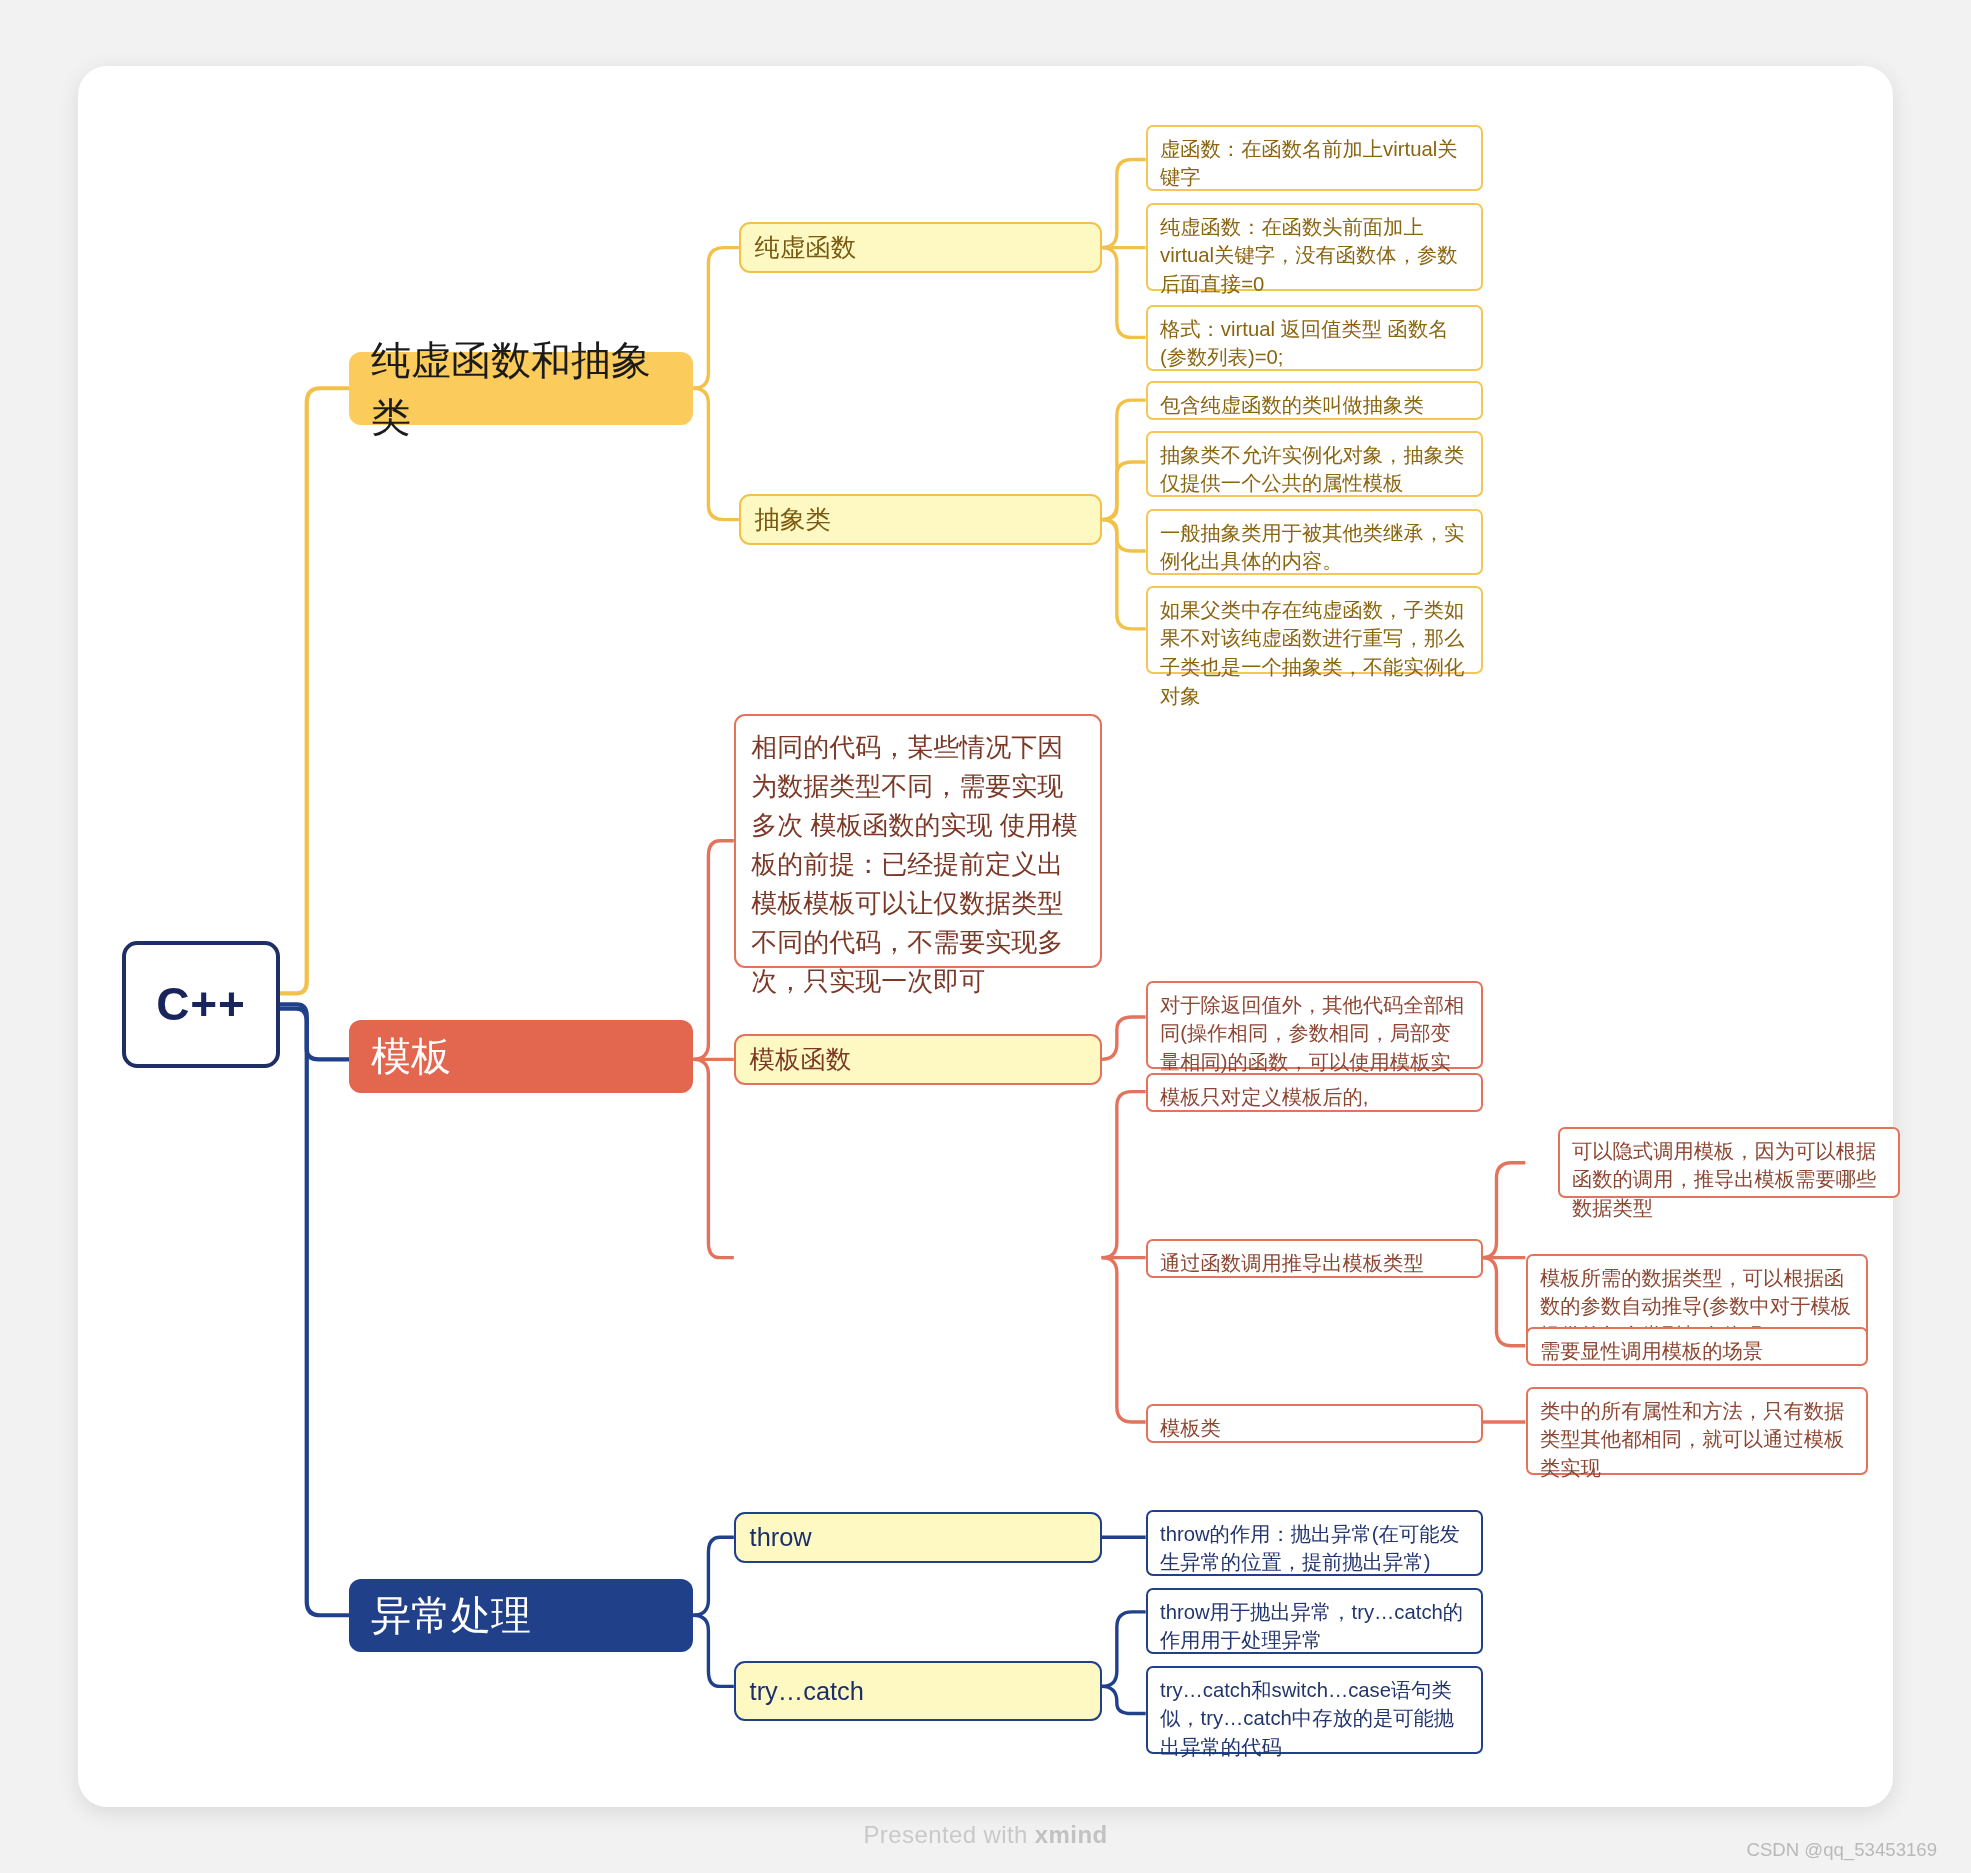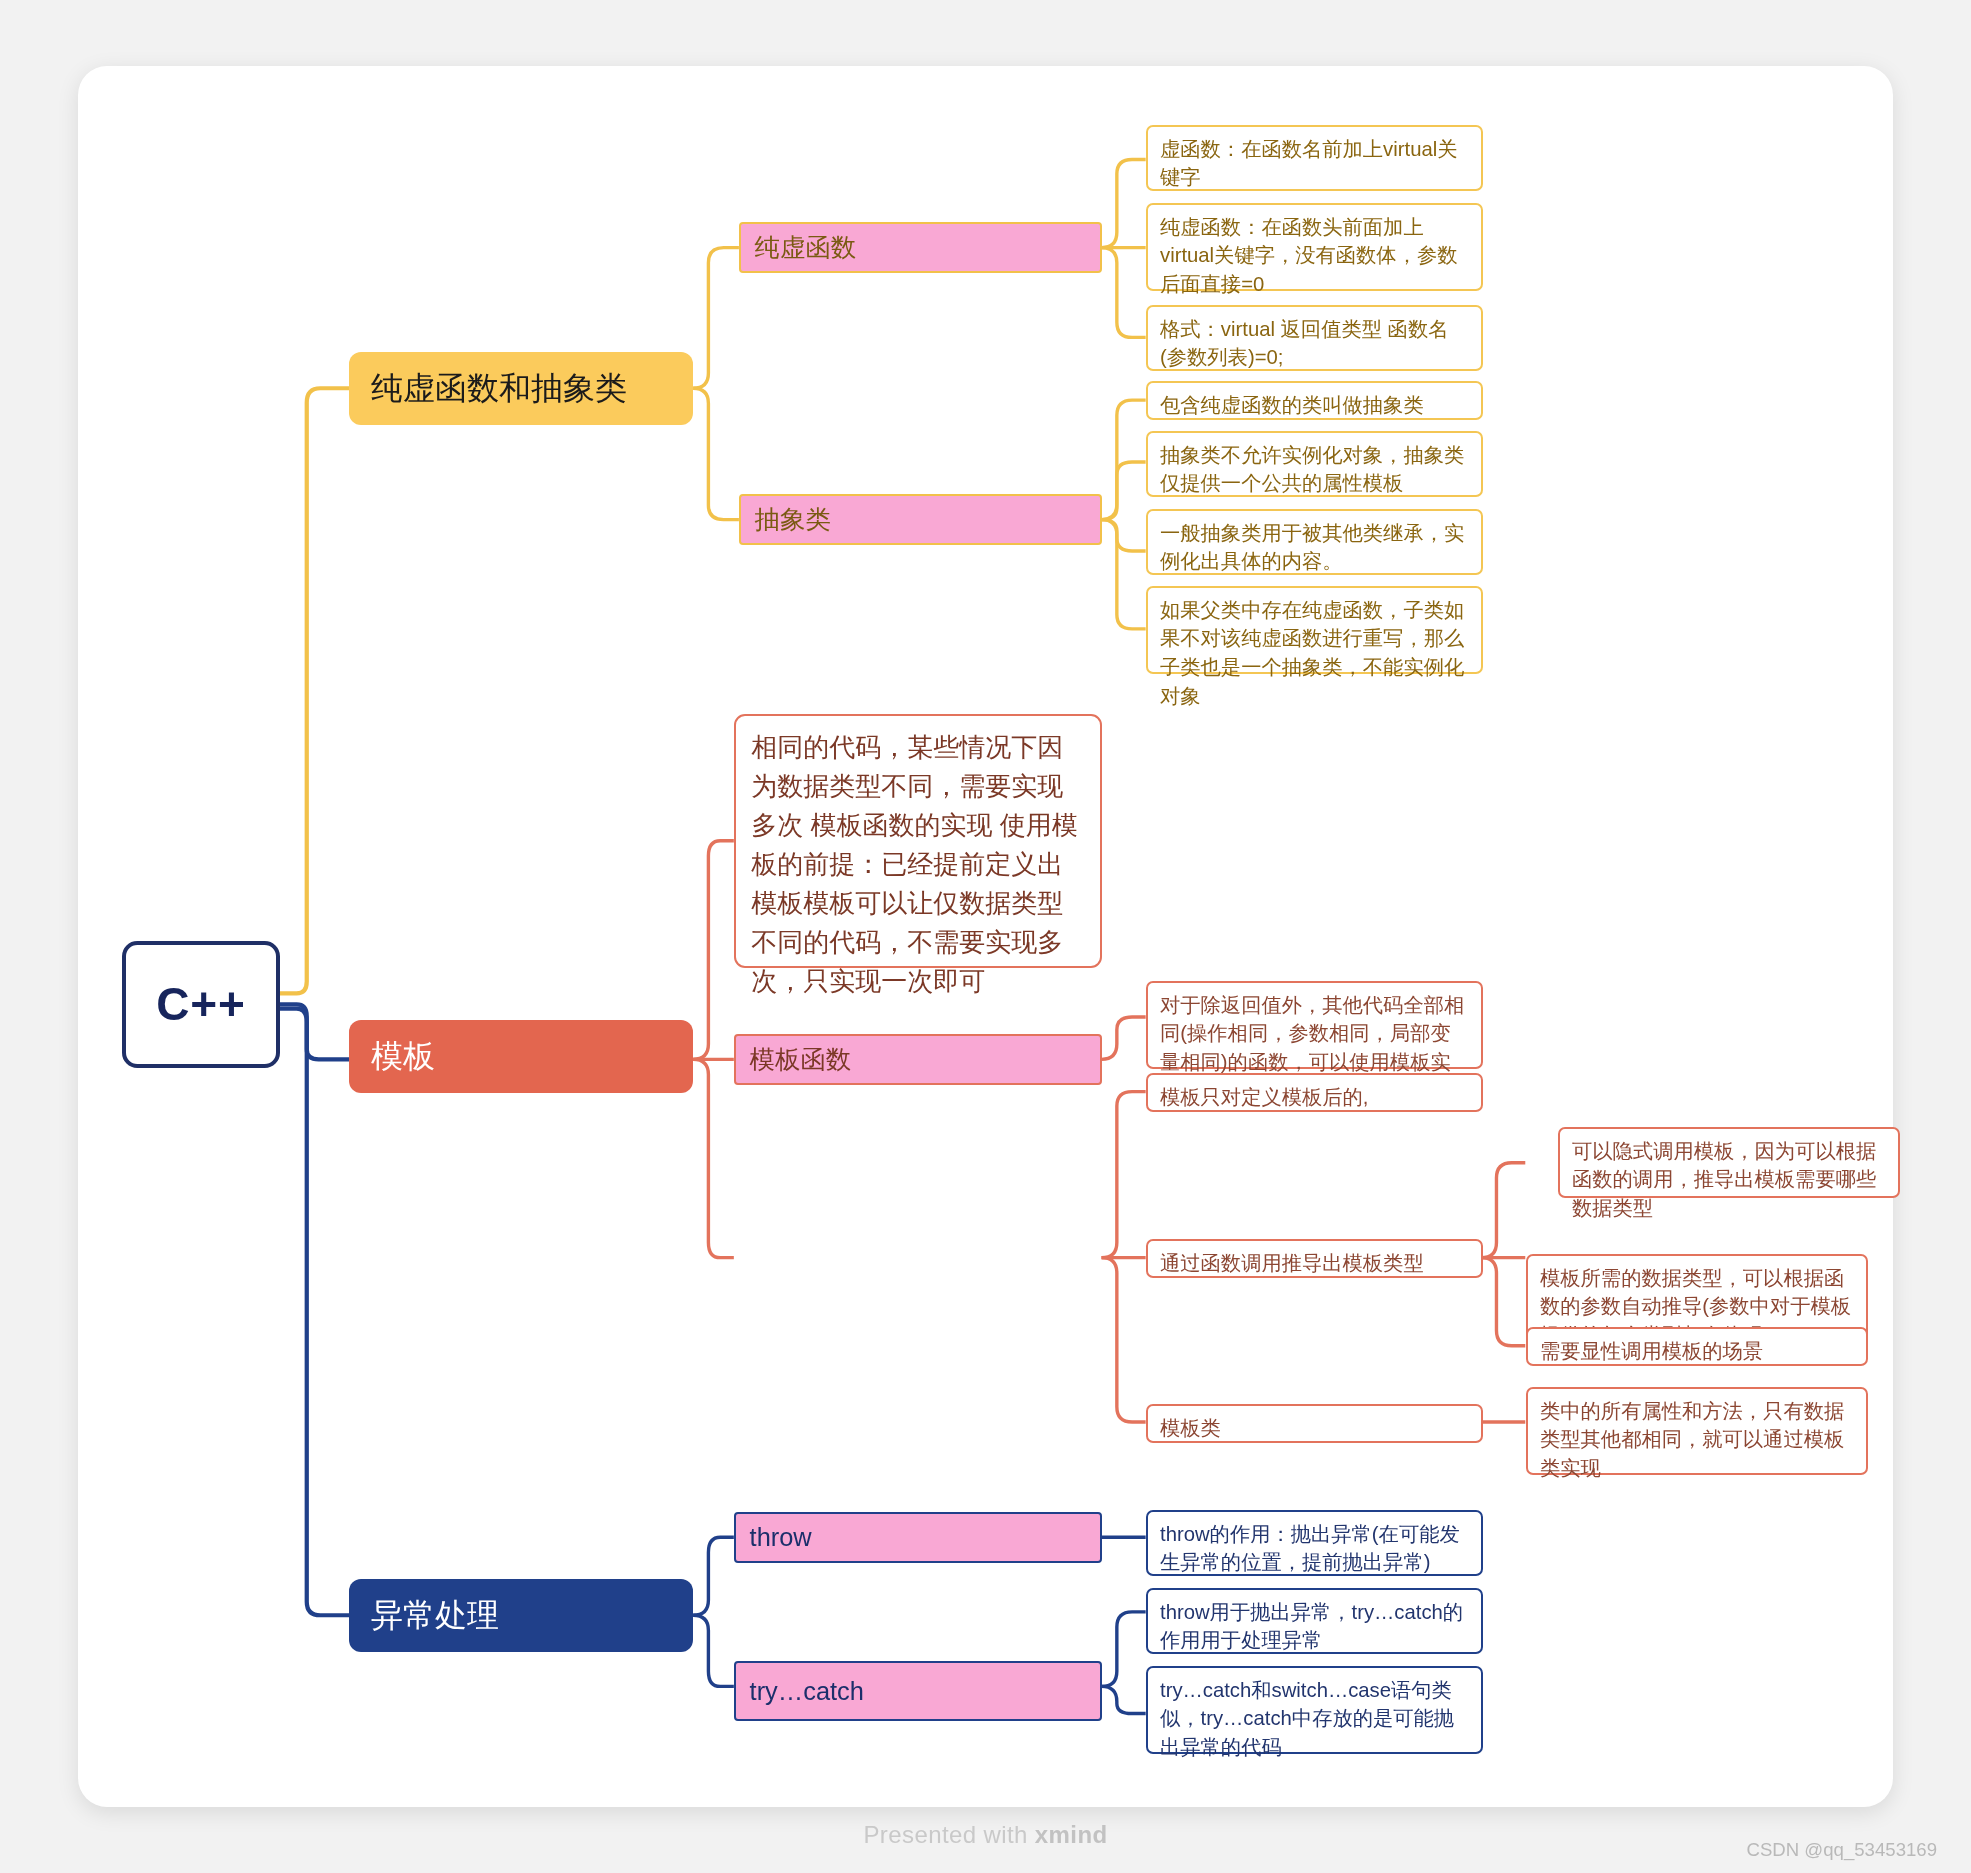--- a/index.html
+++ b/index.html
@@ -49,33 +49,33 @@
     color: #17255c;
     font-size: 46px;
     font-weight: 700;
     justify-content: center;
     letter-spacing: 0.8px;
   }
 
   
   .topic {
     border-radius: 12px;
-    font-size: 32px;
+    font-size: 40px;
     font-weight: 400;
     padding: 0 22px;
   }
   .topic.amber { background: #fbcb5c; color: #1b1b1b; }
   .topic.coral { background: #e3664f; color: #ffffff; }
   .topic.navy  { background: #20408a; color: #ffffff; }
 
   
   .sub {
-    background: #f9a8d4;
+    background: #fef9c3;
     border: 2.5px solid #f2c14a;
-    border-radius: 4px;
+    border-radius: 11px;
     font-size: 25.4px;
     padding: 8.5px 13.6px;
     color: #7a5a12;
   }
   .sub.coral { border-color: #e3735c; color: #7b3826; }
   .sub.navy  { border-color: #20408a; color: #1b2f6b; }
 
   
   .leaf {
     background: #ffffff;

